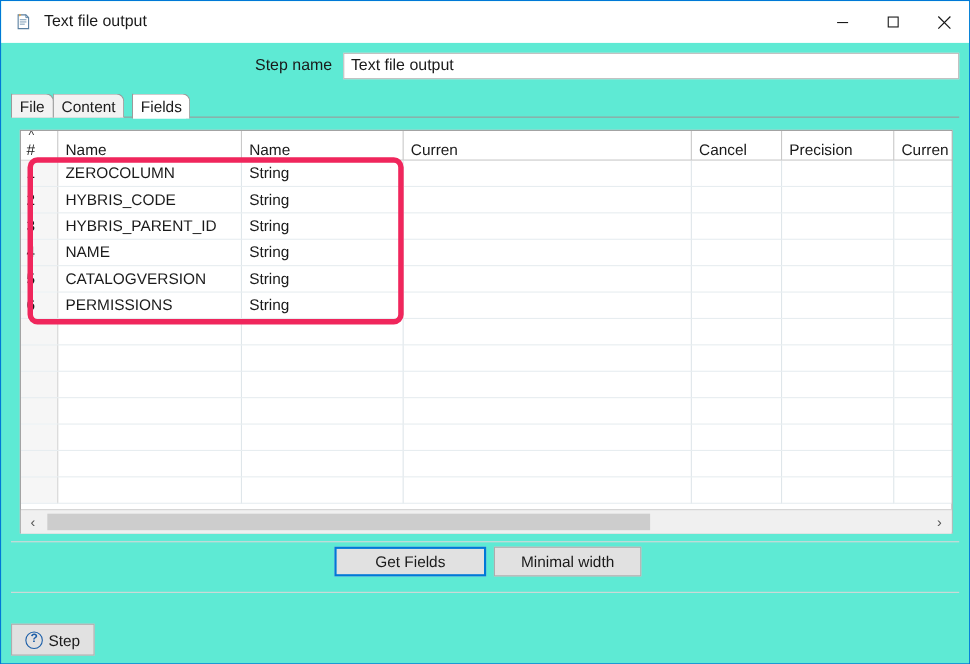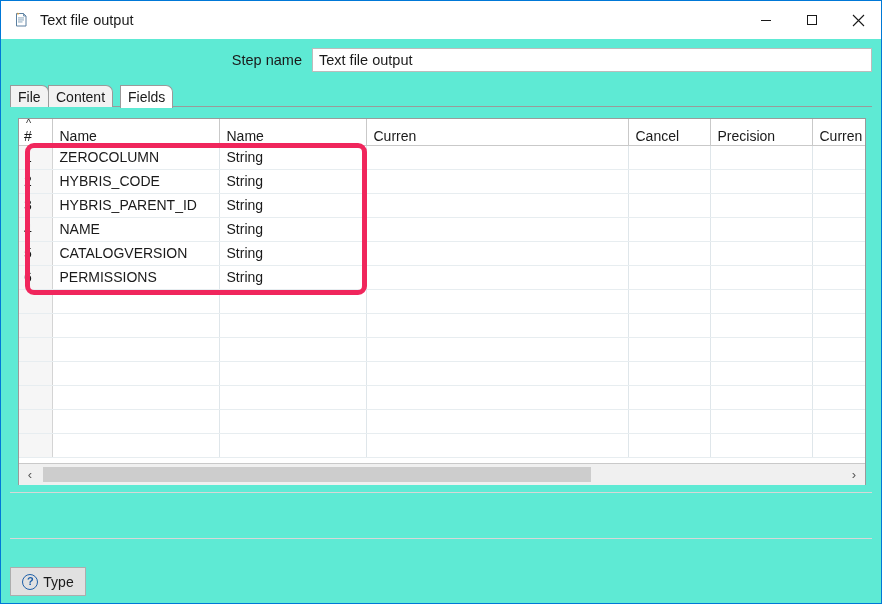--- a/index.html
+++ b/index.html
@@ -511,21 +511,23 @@
 
   <div class="hscroll">
     <div class="hs-arrow">‹</div>
     <div class="hs-track">
       <div class="hs-thumb"></div>
     </div>
     <div class="hs-arrow">›</div>
   </div>
 
   <div class="divider" style="top:491px;"></div>
+  <button class="btn btn-getfields focus">Get Fields</button>
+  <button class="btn btn-minwidth">Minimal width</button>
 
   <div class="sep-line"></div>
 
   <div class="btn-help">
     <span class="help-q">?</span>
-    <span>Type</span>
+    <span>Step</span>
   </div>
 
 </div>
 
 </body></html>

